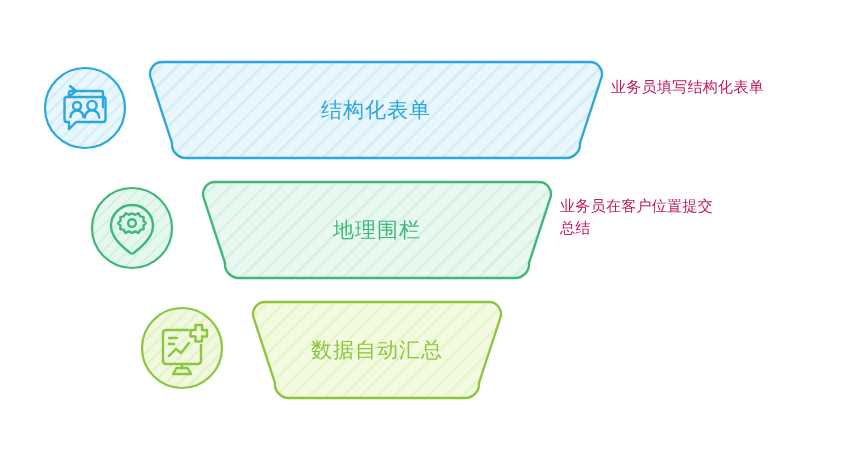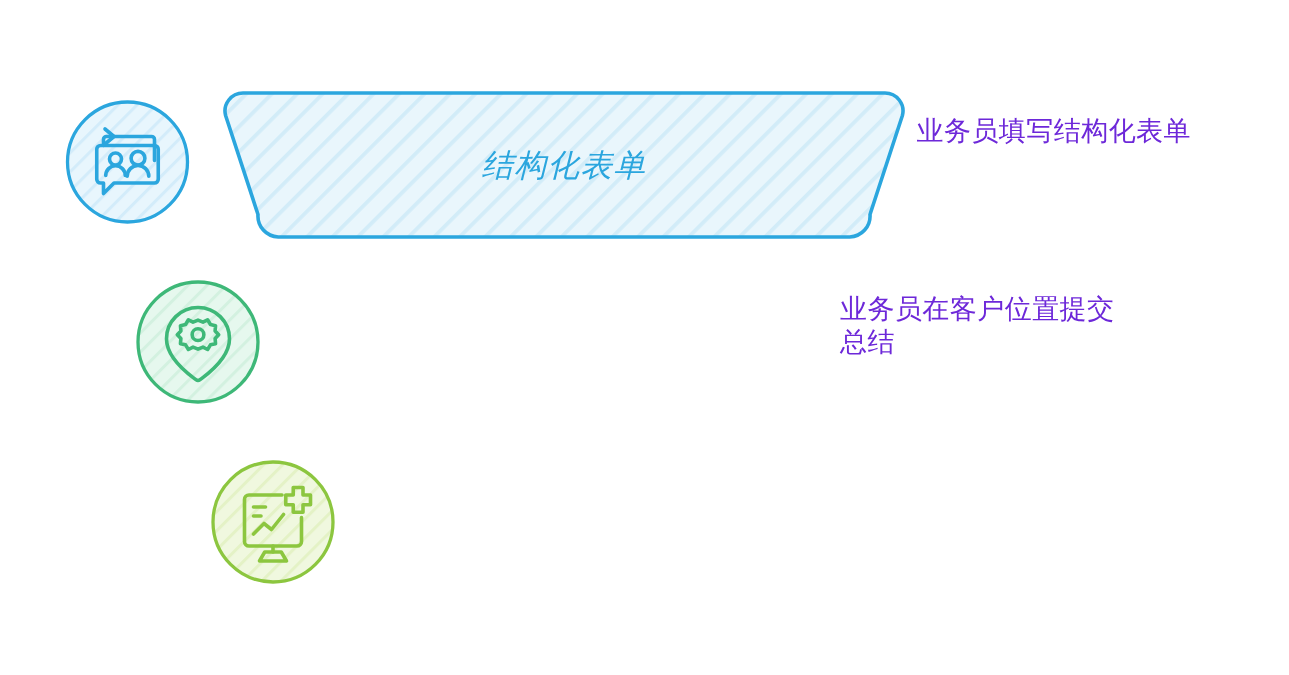--- a/index.html
+++ b/index.html
@@ -45,21 +45,20 @@
 
   .badge-1 { left: 43px;  top: 16px; }
   .badge-2 { left: 90px;  top: 16px; }
   .badge-3 { left: 140px; top: 16px; }
 
   
   .funnel {
     position: absolute;
     top: 10px;
     height: 100px;
-    font-style: italic;
   }
   .funnel svg { display: block; overflow: visible; }
 
   .funnel-1 { left: 148px; width: 456px; }
   .funnel-2 { left: 201px; width: 352px; }
   .funnel-3 { left: 251px; width: 252px; }
 
   
   .funnel-label {
     position: absolute;
@@ -72,23 +71,23 @@
     justify-content: center;
     font-size: 21px;
     letter-spacing: 1px;
     pointer-events: none;
     white-space: nowrap;
   }
 
   
   .annotation {
     position: absolute;
-    font-size: 18px;
+    font-size: 15px;
     line-height: 22px;
-    color: #6d28d9;
+    color: #be185d;
     letter-spacing: 0.3px;
     white-space: pre-line;
   }
   .anno-1 { left: 611px; top: 26px; }
   .anno-2 { left: 560px; top: 25px; font-family: Liberation Serif, serif; }
   .anno-3 { left: 509px; top: 26px; }
 </style>
 </head>
 <body>
 
@@ -151,20 +150,32 @@
         <g fill="none" stroke="#3EB878" stroke-width="2.4" stroke-linecap="round" stroke-linejoin="round">
 
           <path d="M42 19 c-11.6 0 -21 9.3 -21 20.8 c0 13.7 15.6 24.2 19.6 27.3 a2.3 2.3 0 0 0 2.8 0 C47.4 64 63 53.5 63 39.8 C63 28.3 53.6 19 42 19 Z"></path>
 
           <path d="M42 27.4 l3.3 1.4 3.1 -1.6 1.9 3.1 3.4 0.8 -0.3 3.5 2.4 2.5 -2.4 2.5 0.3 3.5 -3.4 0.8 -1.9 3.1 -3.1 -1.6 -3.3 1.4 -3.3 -1.4 -3.1 1.6 -1.9 -3.1 -3.4 -0.8 0.3 -3.5 -2.4 -2.5 2.4 -2.5 -0.3 -3.5 3.4 -0.8 1.9 -3.1 3.1 1.6 Z"></path>
           <circle cx="42" cy="37.1" r="3.9"></circle>
         </g>
       </svg>
     </div>
 
+    <div class="funnel funnel-2">
+      <svg width="352" height="100" viewBox="0 0 352 100" preserveAspectRatio="none" aria-hidden="true">
+        <defs>
+          <pattern id="fhatch2" width="12" height="12" patternTransform="rotate(45)" patternUnits="userSpaceOnUse">
+            <rect width="12" height="12" fill="#E9F8F0"></rect>
+            <line x1="0" y1="0" x2="0" y2="12" stroke="#D5F1E2" stroke-width="5"></line>
+          </pattern>
+        </defs>
+        <path d="M14 2 H338 a12 12 0 0 1 11.6 15 L328 83 a14 14 0 0 1 -13.5 15 H37.5 a14 14 0 0 1 -13.5 -15 L2.4 17 A12 12 0 0 1 14 2 Z" fill="url(#fhatch2)" stroke="#3EB878" stroke-width="2.4" stroke-linejoin="round"></path>
+      </svg>
+      <div class="funnel-label" style="color:#3EB878">地理围栏</div>
+    </div>
 
     <div class="annotation anno-2">业务员在客户位置提交
 总结</div>
   </div>
 
   <div class="stage stage-3">
 
     <div class="icon-badge badge-3">
       <svg width="84" height="84" viewBox="0 0 84 84" aria-hidden="true">
         <defs>
@@ -184,16 +195,28 @@
           <path d="M29 32 h8"></path>
           <path d="M29 38 h5"></path>
 
           <path d="M29 50 l7 -7 5 4 8 -10"></path>
 
           <path d="M55.5 19 h6.5 v5 h5 v6.5 h-5 v5 h-6.5 v-5 h-5 V24 h5 Z"></path>
         </g>
       </svg>
     </div>
 
+    <div class="funnel funnel-3">
+      <svg width="252" height="100" viewBox="0 0 252 100" preserveAspectRatio="none" aria-hidden="true">
+        <defs>
+          <pattern id="fhatch3" width="12" height="12" patternTransform="rotate(45)" patternUnits="userSpaceOnUse">
+            <rect width="12" height="12" fill="#F2FADF"></rect>
+            <line x1="0" y1="0" x2="0" y2="12" stroke="#E6F4CA" stroke-width="5"></line>
+          </pattern>
+        </defs>
+        <path d="M14 2 H238 a12 12 0 0 1 11.6 15 L228 83 a14 14 0 0 1 -13.5 15 H37.5 a14 14 0 0 1 -13.5 -15 L2.4 17 A12 12 0 0 1 14 2 Z" fill="url(#fhatch3)" stroke="#8CC63F" stroke-width="2.4" stroke-linejoin="round"></path>
+      </svg>
+      <div class="funnel-label" style="color:#8CC63F">数据自动汇总</div>
+    </div>
 
   </div>
 
 </div>
 
 </body></html>

